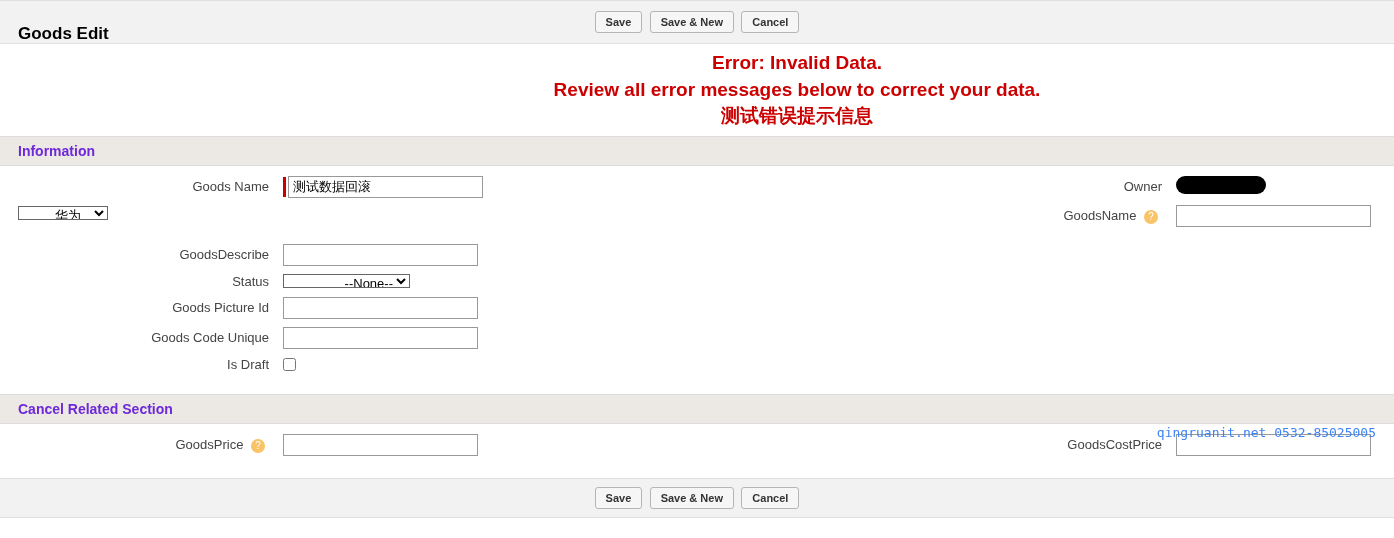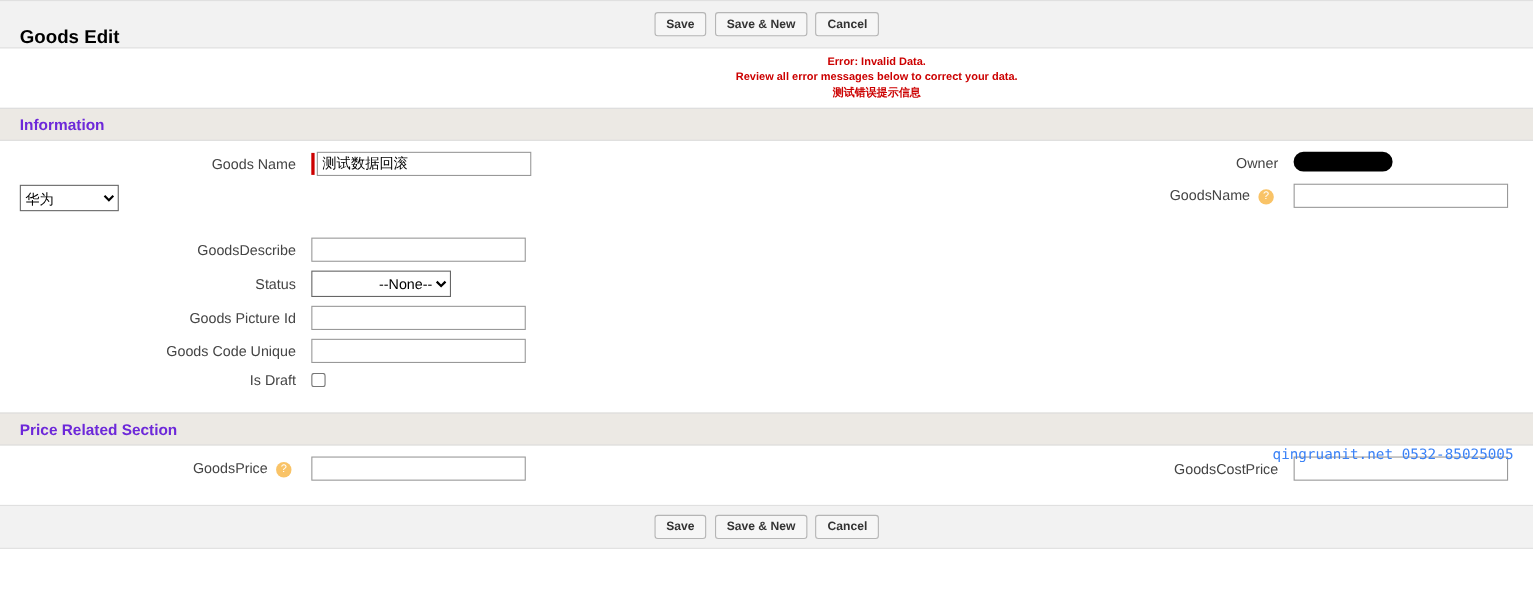--- a/index.html
+++ b/index.html
@@ -35,21 +35,21 @@
       font-size: 11px;
       font-weight: bold;
       color: #333;
       cursor: pointer;
       margin: 0 2px;
     }
     .error-block {
       text-align: center;
       color: #c00;
       font-weight: bold;
-      font-size: 10px;
+      font-size: 19px;
       padding: 6px 0 6px 200px;
       line-height: 1.4;
     }
     .section-header {
       background: #ece9e4;
       border-top: 1px solid #ddd;
       border-bottom: 1px solid #ddd;
       padding: 6px 18px;
       font-size: 14px;
       font-weight: bold;
@@ -90,22 +90,23 @@
     .text-input {
       border: 1px solid #999;
       padding: 3px 4px;
       font-size: 13px;
       width: 195px;
       height: 22px;
     }
     .select-input {
       border: 1px solid #666;
       font-size: 13px;
-      height: 24px;
+      height: 14px;
       background: #fff;
+      padding-left: 32px;
     }
     .select-brand { width: 90px; }
     .select-status { width: 127px; text-align: right; }
     .help-icon {
       display: inline-block;
       width: 14px;
       height: 14px;
       border-radius: 50%;
       background: #f9c367;
       color: #fff;
@@ -224,21 +225,21 @@
           <span class="help-icon">?</span>
         </div>
         <div style="width:200px;">
           <input type="text" class="text-input" value="" style="">
         </div>
       </div>
 
     </div>
   </div>
 
-  <div class="section-header">Price Related Section</div>
+  <div class="section-header">Cancel Related Section</div>
 
   <div class="section-body">
     <div class="col">
       <div class="field-row">
         <div class="field-label">
           <span>GoodsPrice</span>
           <span class="help-icon">?</span>
         </div>
         <input type="text" class="text-input" value="" style="">
       </div>

